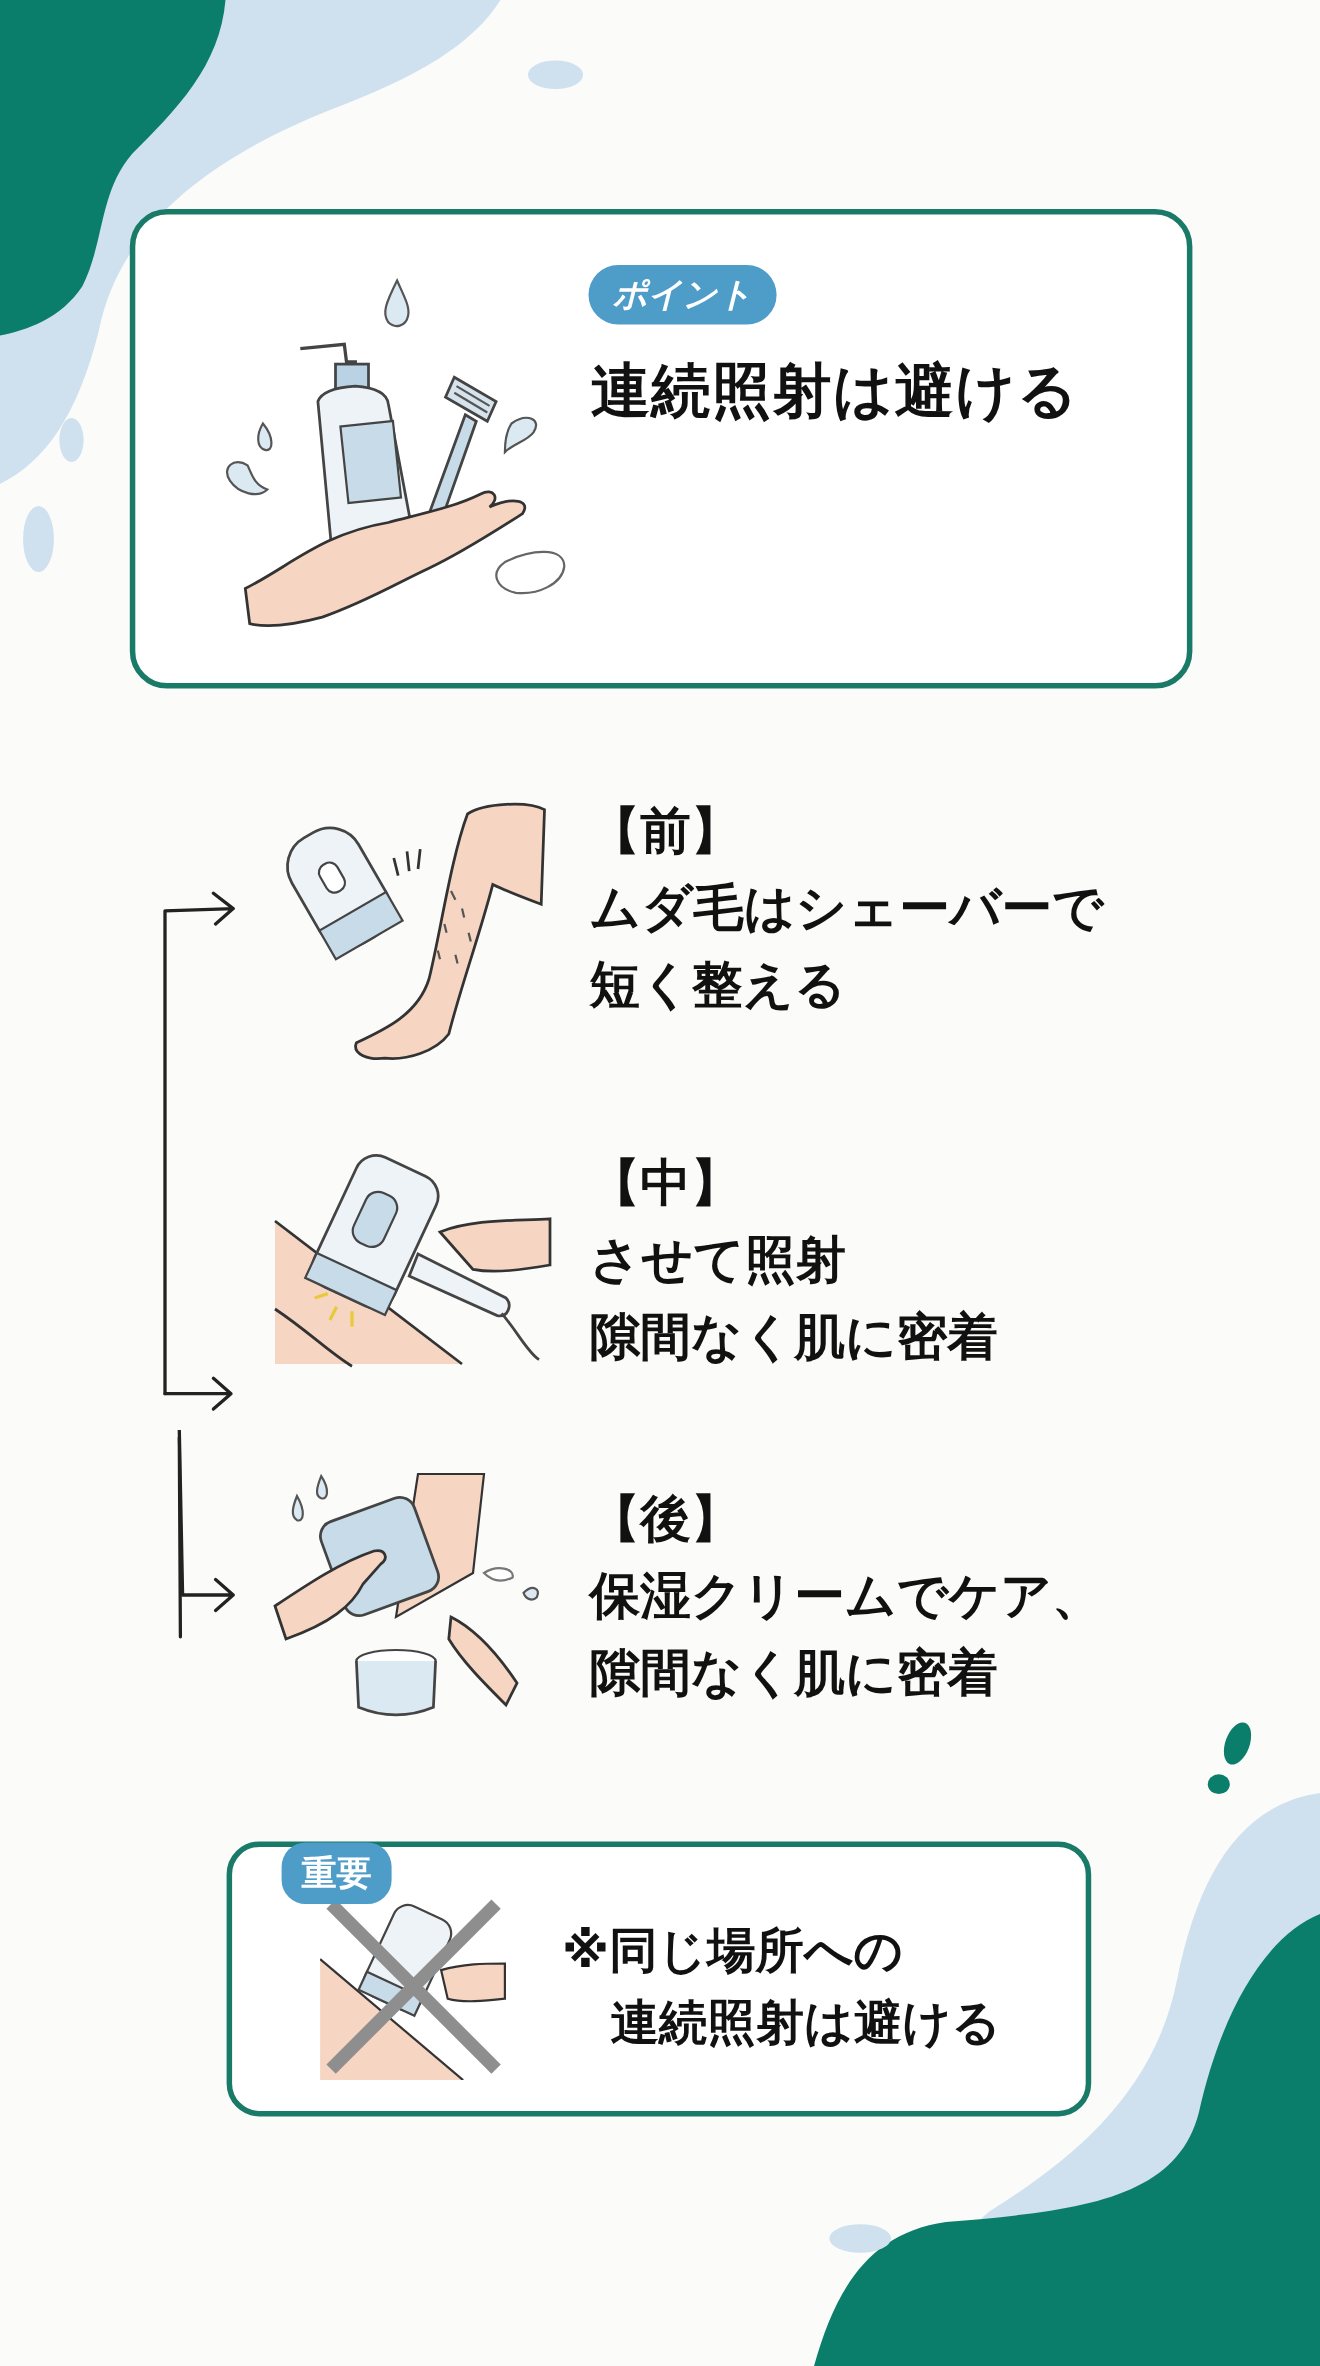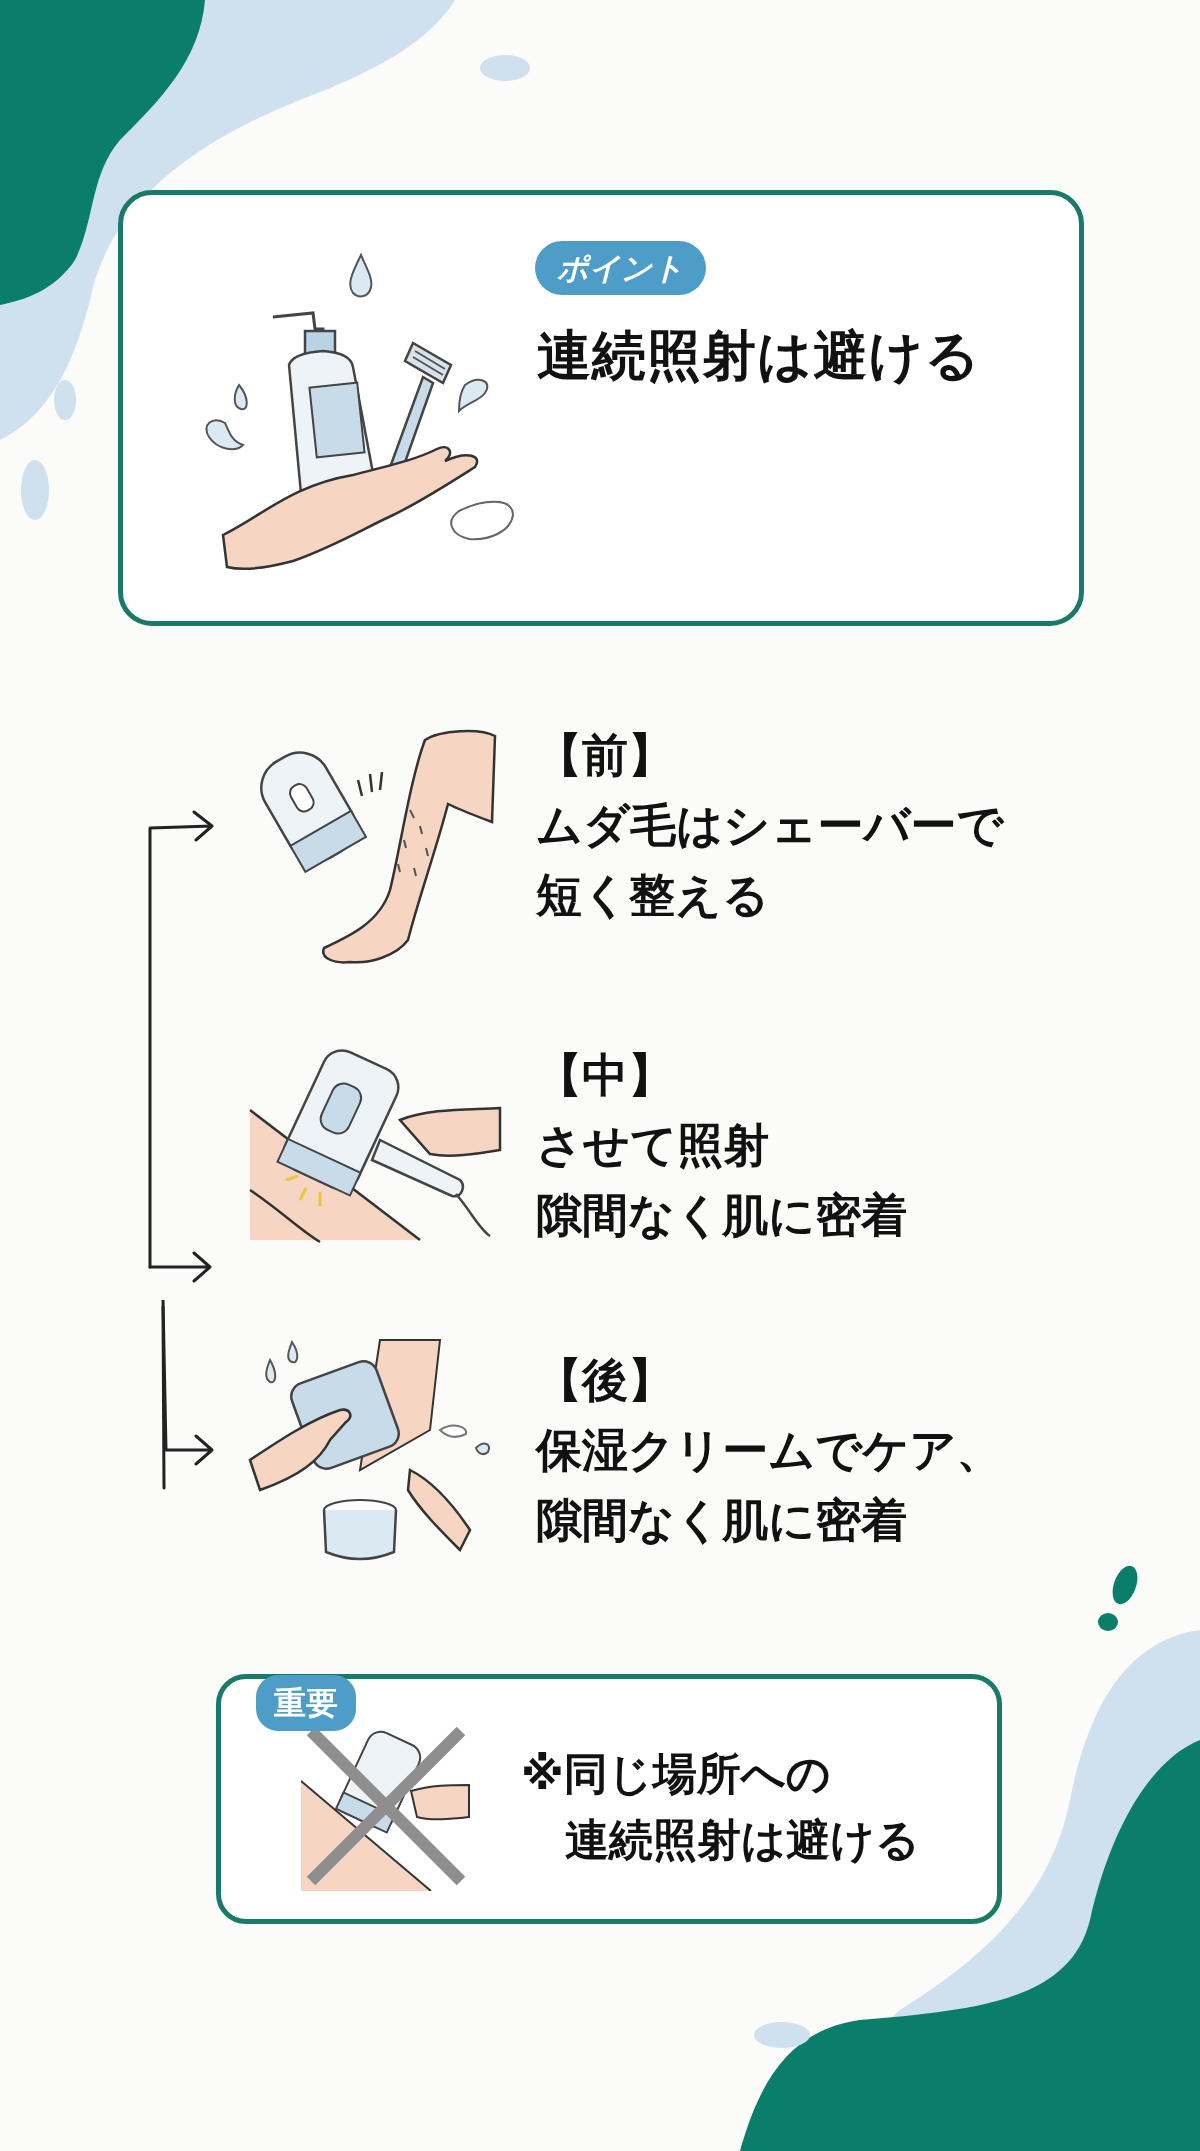--- a/index.html
+++ b/index.html
@@ -34,21 +34,21 @@
   .flow-arrows { position:absolute; left:120px; top:790px; width:110px; height:700px; }
 
   .step { position:absolute; left:0; width:1200px; }
   .step .illust { position:absolute; left:240px; width:270px; }
   .step .text { position:absolute; left:536px; font-weight:bold; font-size:46px; line-height:70px; }
   .step .text div { white-space:nowrap; }
   .step-before { top:700px; height:280px; }
   .step-during { top:1030px; height:240px; }
   .step-after  { top:1330px; height:250px; }
 
-  .warn-card { left:216px; top:1674px; width:786px; height:250px; border-radius:30px;padding-left:15px; }
+  .warn-card { left:206px; top:1674px; width:786px; height:250px; border-radius:30px;padding-left:15px; }
   .warn-pill {
     position:absolute; left:256px; top:1647px; height:56px; line-height:56px;
     padding:0 18px; font-size:32px; z-index:3; border-radius:22px;margin-top:28px;
   }
   .warn-illust { position:absolute; left:80px; top:42px; width:170px; height:170px; }
   .warn-text {
     position:absolute; left:300px; top:62px; font-size:44px; font-weight:bold; line-height:66px;
   }
   .warn-text div { white-space:nowrap; }
 </style>

